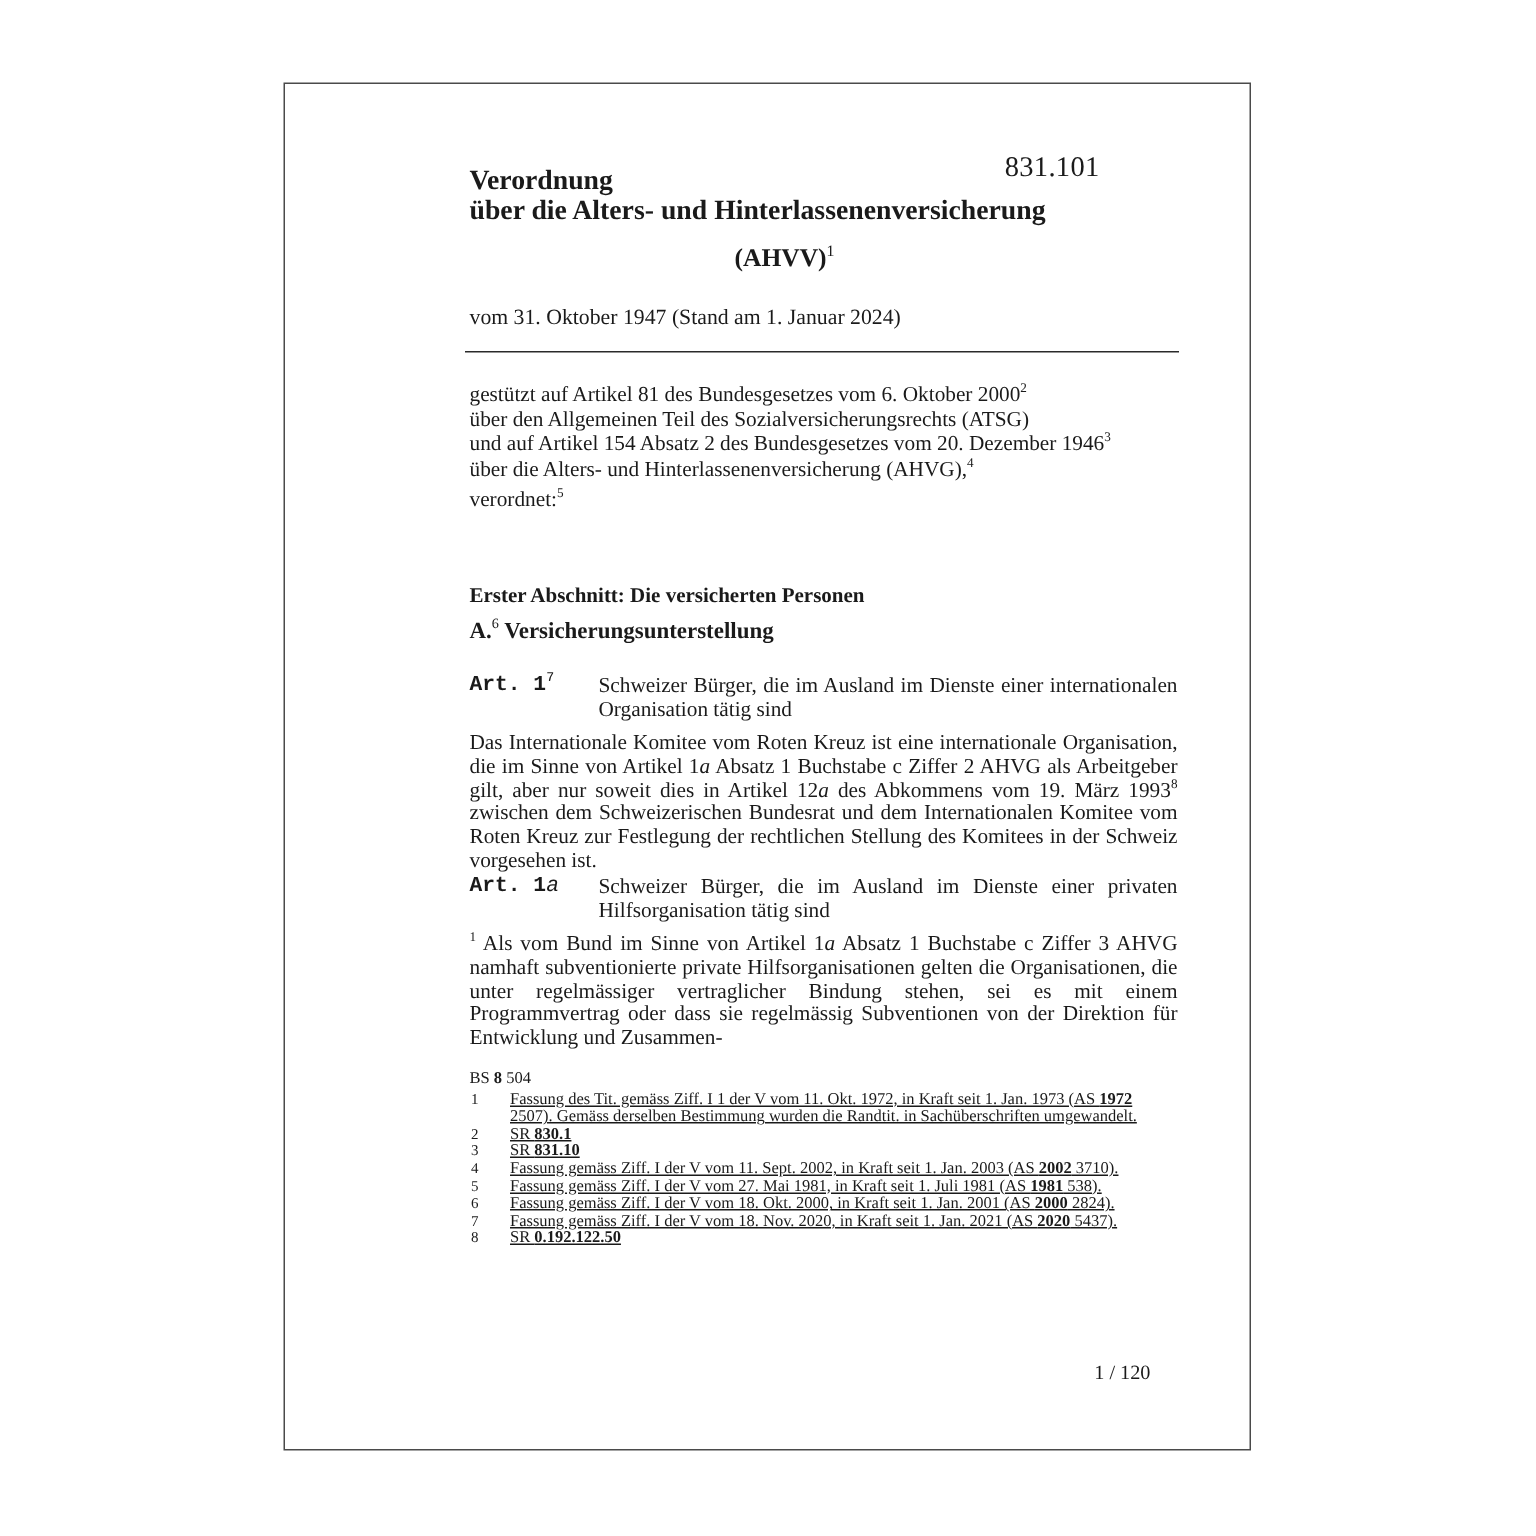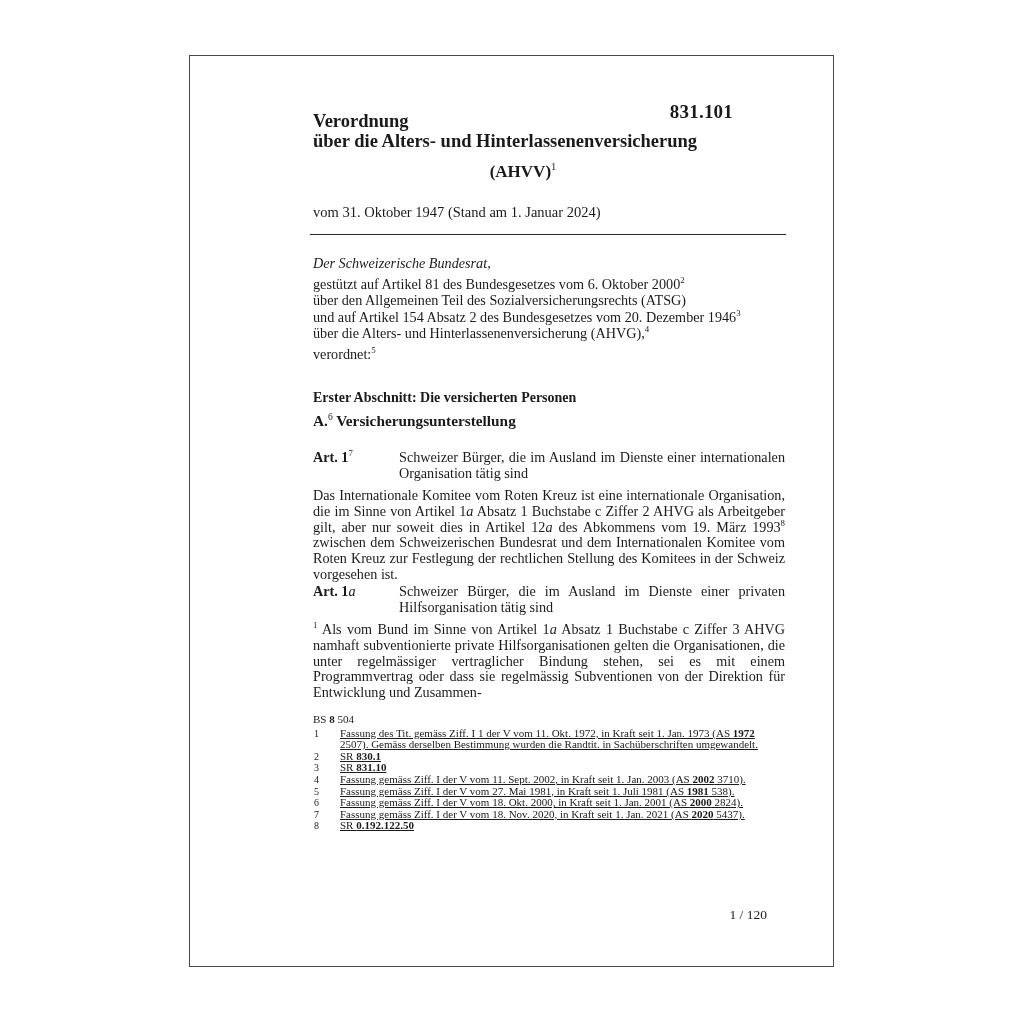--- a/index.html
+++ b/index.html
@@ -28,21 +28,21 @@
     .content {
       position: absolute;
       left: 123px;
       top: 0;
       width: 472px;
     }
     .sr-number {
       position: absolute;
       right: 52px;
       top: 45px;
-      font-weight: bold;
+      font-weight: normal;
       font-size: 19px;
       letter-spacing: 0.2px;
     }
     .title {
       position: absolute;
       top: 55px;
       left: 0;
       font-weight: bold;
       font-size: 18.5px;
       line-height: 20px;
@@ -106,20 +106,21 @@
     }
     .article-head {
       display: flex;
       font-size: 14.2px;
       line-height: 15.5px;
     }
     .article-num {
       width: 86px;
       flex: none;
       font-weight: bold;
+      font-family: Liberation Mono, monospace;
     }
     .article-num i { font-weight: normal; }
     .article-title {
       flex: 1;
       text-align: justify;
     }
     .article-body {
       margin-top: 7px;
       font-size: 14.2px;
       line-height: 15.8px;
@@ -168,21 +169,20 @@
       <span>Verordnung</span><br>
       <span>über die Alters- und Hinterlassenenversicherung</span>
       <span class="abbr"><span>(AHVV)</span><sup>1</sup></span>
     </div>
 
     <div class="date-line">vom 31. Oktober 1947 (Stand am 1. Januar 2024)</div>
 
     <div class="rule"></div>
 
     <div class="preamble">
-      <span class="authority">Der Schweizerische Bundesrat,</span>
       <span class="basis"><span>gestützt auf Artikel 81 des Bundesgesetzes vom 6. Oktober 2000</span><sup>2</sup></span>
       <span class="basis"><span>über den Allgemeinen Teil des Sozialversicherungsrechts (ATSG)</span></span>
       <span class="basis"><span>und auf Artikel 154 Absatz 2 des Bundesgesetzes vom 20. Dezember 1946</span><sup>3</sup></span>
       <span class="basis"><span>über die Alters- und Hinterlassenenversicherung (AHVG),</span><sup>4</sup></span>
       <span class="enact"><span>verordnet:</span><sup>5</sup></span>
     </div>
 
     <div class="section-head">Erster Abschnitt: Die versicherten Personen</div>
 
     <div class="subsection-head"><span>A.</span><sup>6</sup> <span>Versicherungsunterstellung</span></div>

